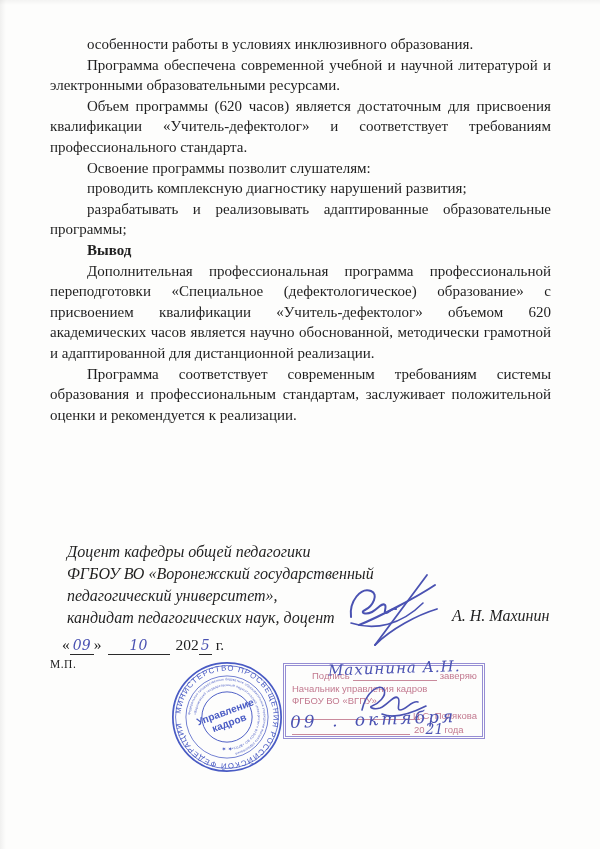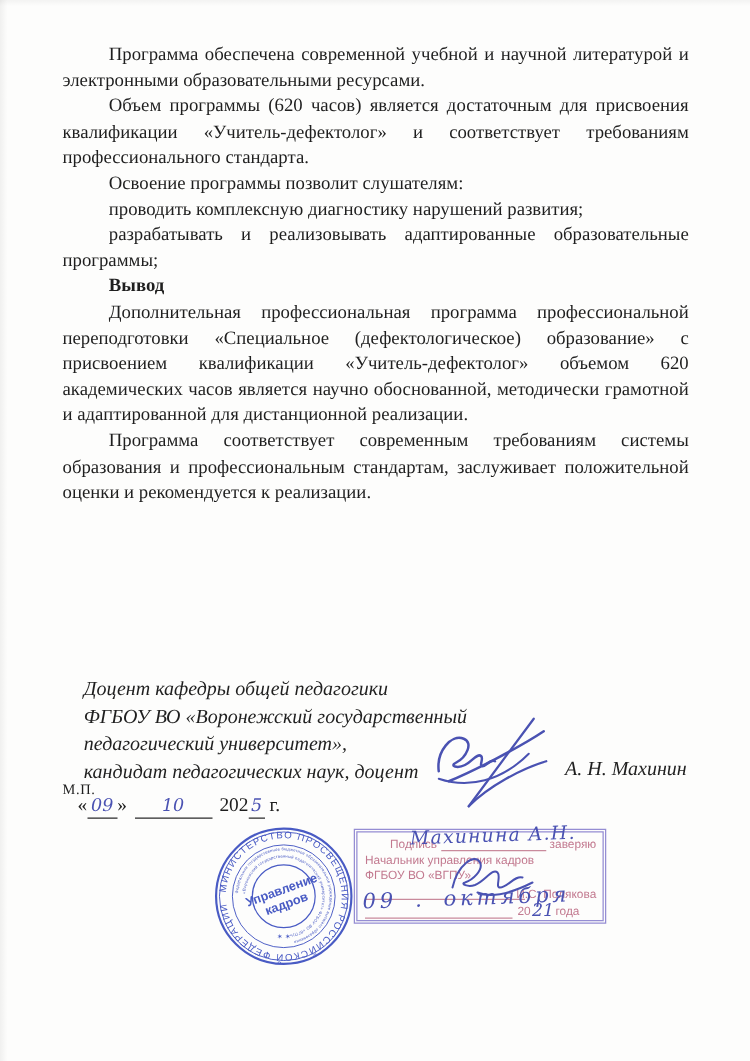--- a/index.html
+++ b/index.html
@@ -48,21 +48,21 @@
   }
   .day-blank{width:24px;}
   .month-blank{width:62px;margin:0 6px;}
   .year-blank{width:13px;}
   .hand{
     font-family:"DejaVu Serif", serif;font-style:italic;
     color:#4a52b2;
   }
   .date-row .hand{font-size:14px;}
   .mp{
-    position:absolute;left:50px;top:626px;
+    position:absolute;left:50px;top:658px;
     font-size:11.5px;letter-spacing:0.5px;
   }
 
   
   .rect-stamp{
     position:absolute;left:283px;top:663px;width:202px;height:76px;
     border:3px double rgba(122,113,200,0.8);
     box-sizing:border-box;
     font-family:"Liberation Sans", sans-serif;
     font-size:9.5px;color:#c2798f;
@@ -96,20 +96,21 @@
     position:absolute;left:169px;top:659px;width:116px;height:116px;
     z-index:2;opacity:0.93;
   }
 </style>
 </head>
 <body>
 
 <div class="scan-shade"></div>
 
 <div class="content">
+  <p>особенности работы в условиях инклюзивного образования.</p>
   <p>Программа обеспечена современной учебной и научной литературой и электронными образовательными ресурсами.</p>
   <p>Объем программы (620 часов) является достаточным для присвоения квалификации «Учитель-дефектолог» и соответствует требованиям профессионального стандарта.</p>
   <p>Освоение программы позволит слушателям:</p>
   <p>проводить комплексную диагностику нарушений развития;</p>
   <p>разрабатывать и реализовывать адаптированные образовательные программы;</p>
   <p class="bold">Вывод</p>
   <p>Дополнительная профессиональная программа профессиональной переподготовки «Специальное (дефектологическое) образование» с присвоением квалификации «Учитель-дефектолог» объемом 620 академических часов является научно обоснованной, методически грамотной и адаптированной для дистанционной реализации.</p>
   <p>Программа соответствует современным требованиям системы образования и профессиональным стандартам, заслуживает положительной оценки и рекомендуется к реализации.</p>
 </div>
 

